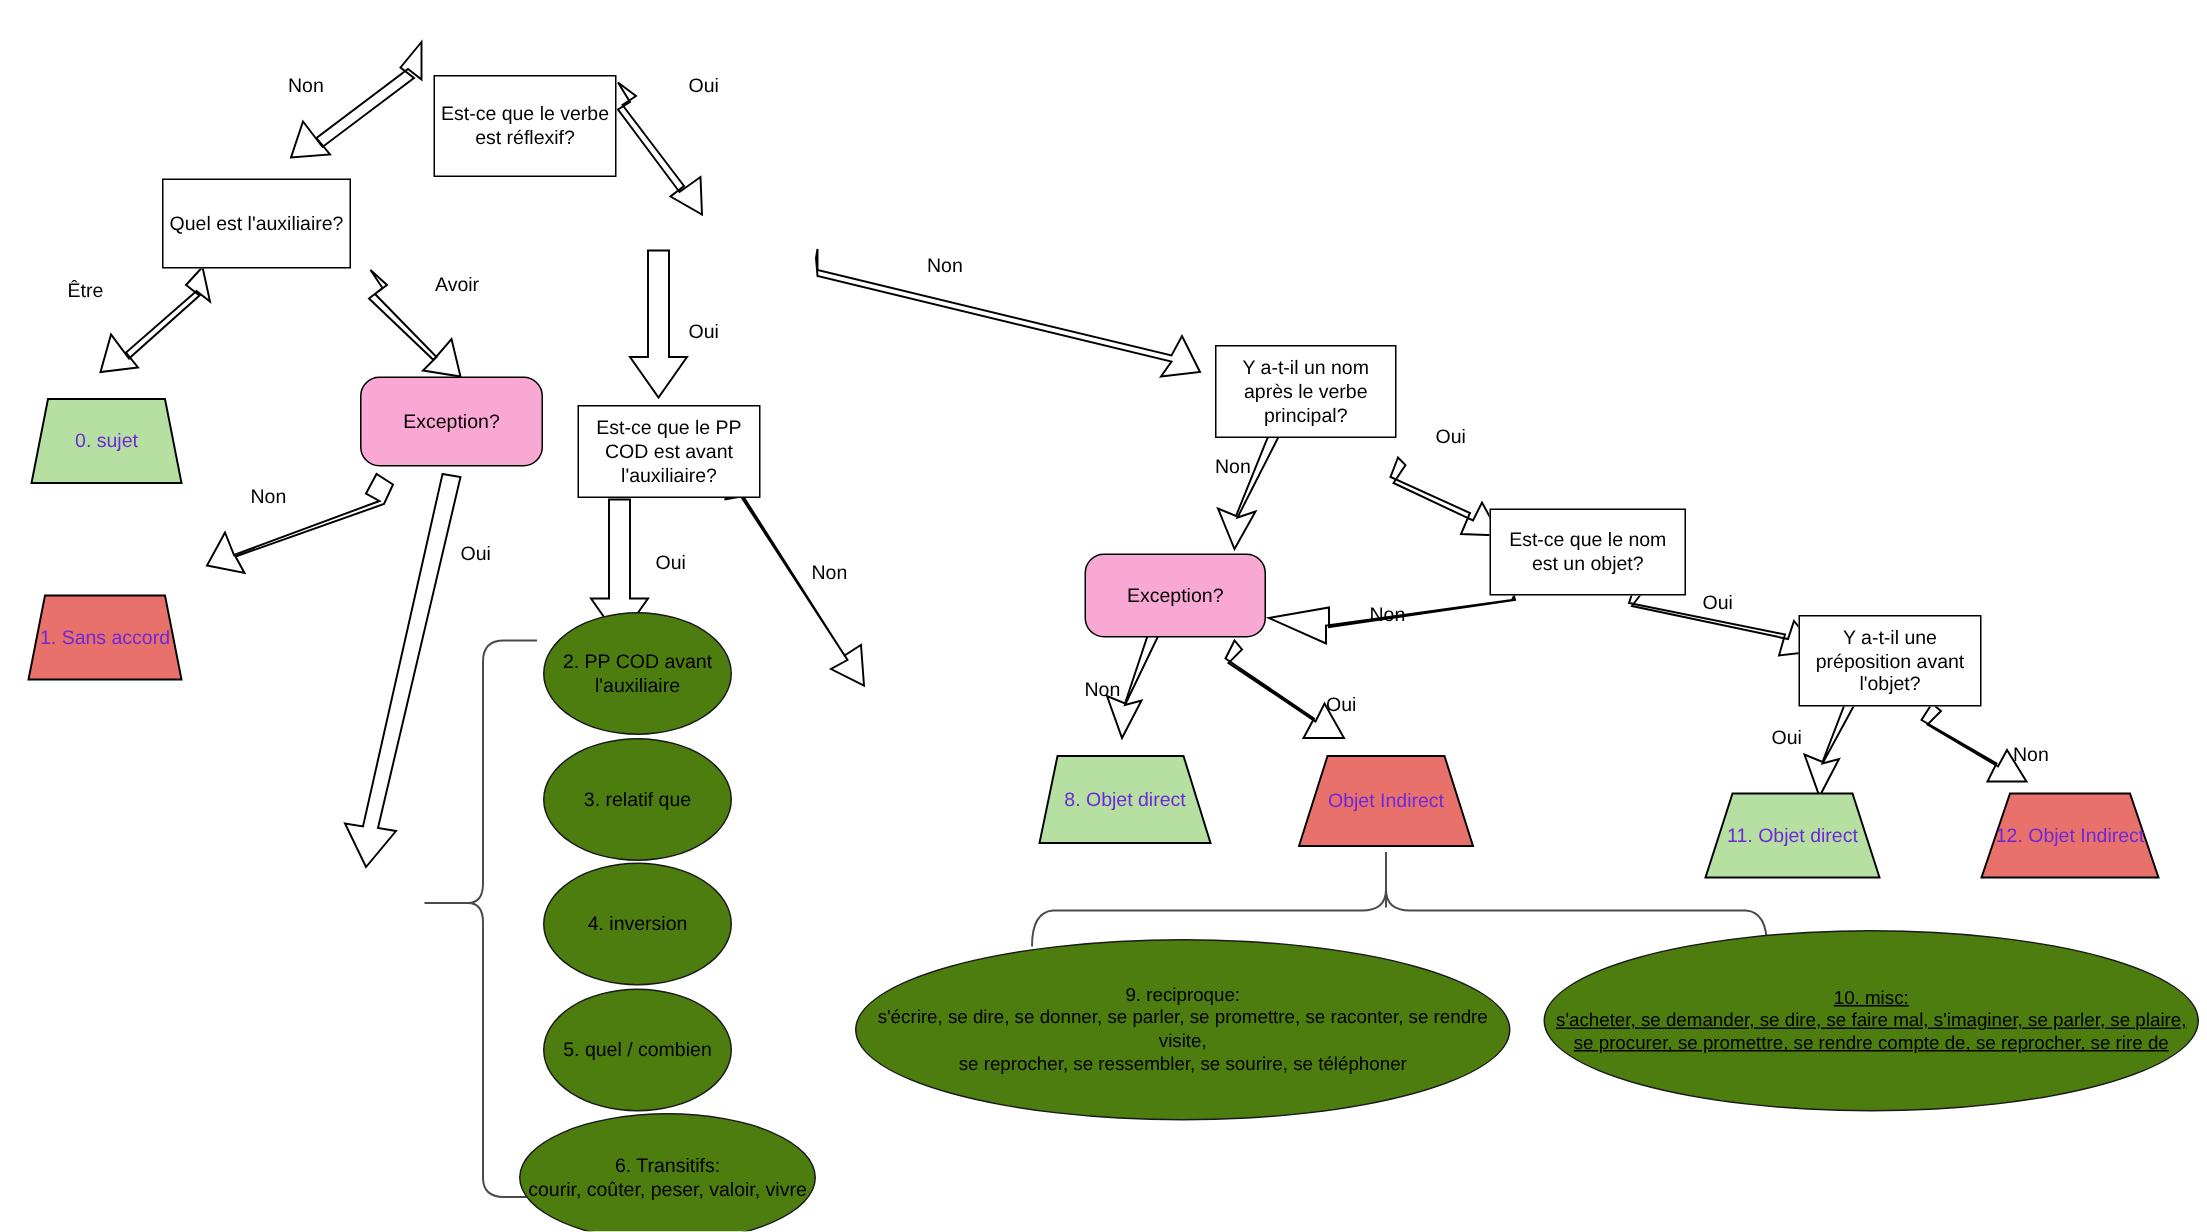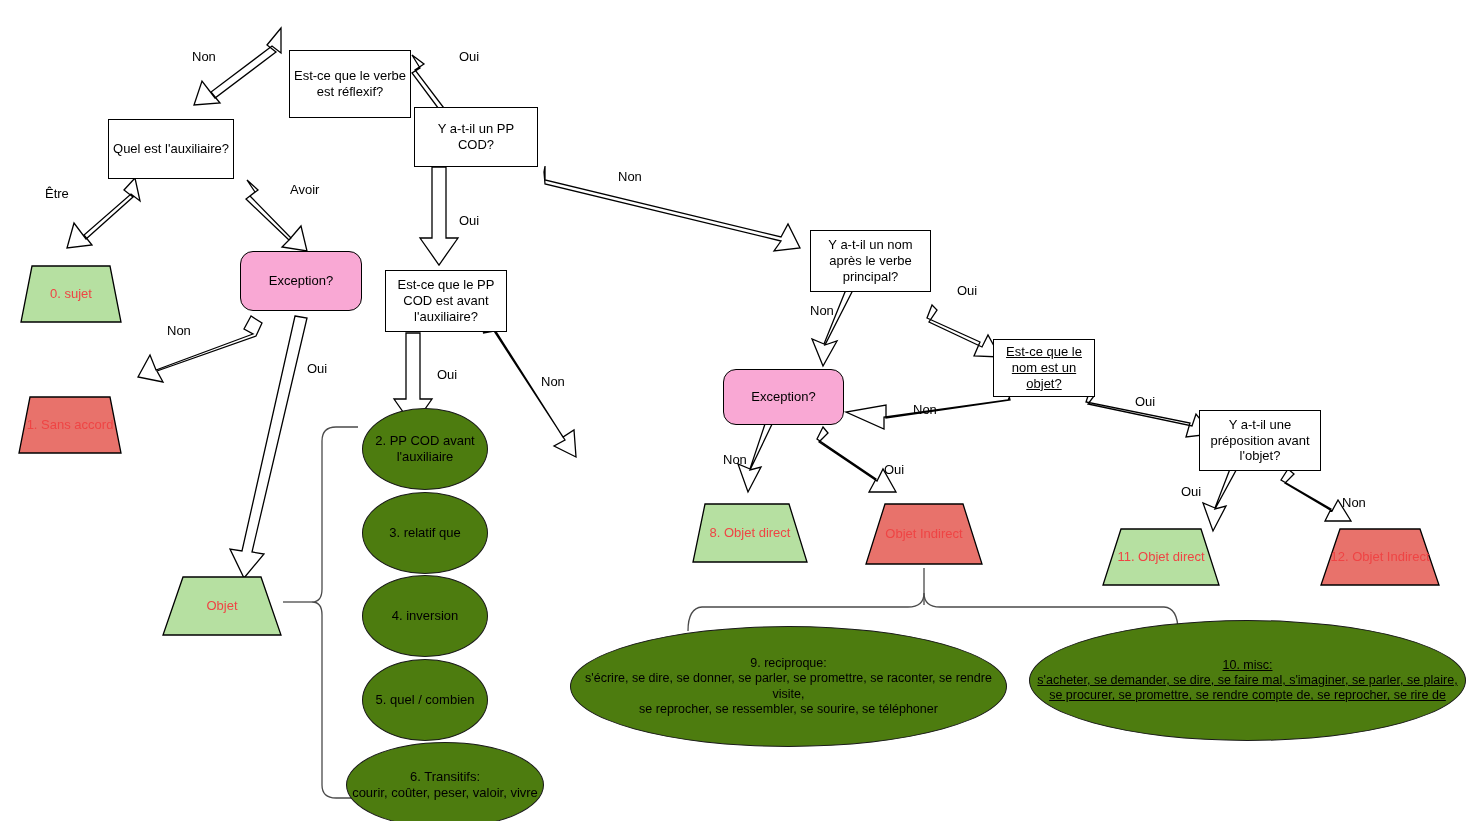--- a/index.html
+++ b/index.html
@@ -55,21 +55,21 @@
   .trap-wrap svg { position: absolute; left: 0; top: 0; }
   .trap-label {
     position: absolute;
     left: 0; top: 0;
     width: 100%; height: 100%;
     display: flex;
     align-items: center;
     justify-content: center;
     text-align: left;
     font-size: 13px;
-    color: #ef4444;
+    color: #6d28d9;
     line-height: 1.2;
   }
   .edge-label {
     position: absolute;
     font-size: 13px;
     color: #000000;
     white-space: nowrap;
     z-index: 4;
   }
   .big-ell { font-size: 12.5px; }
@@ -131,37 +131,34 @@
   </svg>
 
   <div class="node rect" style="left:289px; top:2px; width:122px; height:68px;margin-top:48px;">
     <span class="lbl">Est-ce que le verbe est réflexif?</span>
   </div>
 
   <div class="node rect" style="left:108px; top:119px; width:126px; height:60px;">
     <span class="lbl">Quel est l'auxiliaire?</span>
   </div>
 
-  <div class="node rect" style="left:414px; top:107px; width:124px; height:60px;">
-    <span class="lbl">Y a-t-il un PP COD?</span>
-  </div>
 
   <div class="node round" style="left:240px; top:251px; width:122px; height:60px;">
     <span class="lbl">Exception?</span>
   </div>
 
   <div class="node rect" style="left:385px; top:270px; width:122px; height:62px;">
     <span class="lbl">Est-ce que le PP COD est avant l'auxiliaire?</span>
   </div>
 
   <div class="node rect" style="left:810px; top:230px; width:121px; height:62px;">
     <span class="lbl">Y a-t-il un nom après le verbe principal?</span>
   </div>
 
-  <div class="node rect" style="left:993px; top:339px; width:102px; height:58px;text-decoration:underline;">
+  <div class="node rect" style="left:993px; top:339px; width:131px; height:58px;">
     <span class="lbl">Est-ce que le nom est un objet?</span>
   </div>
 
   <div class="node round" style="left:723px; top:369px; width:121px; height:56px;">
     <span class="lbl">Exception?</span>
   </div>
 
   <div class="node rect" style="left:1199px; top:410px; width:122px; height:61px;">
     <span class="lbl">Y a-t-il une préposition avant l'objet?</span>
   </div>
@@ -173,43 +170,37 @@
     <div class="trap-label">0. sujet</div>
   </div>
 
   <div class="trap-wrap" style="left:18px; top:396px; width:104px; height:58px;">
     <svg width="104" height="58" viewBox="0 0 104 58" xmlns="http://www.w3.org/2000/svg">
       <polygon points="12,1 92,1 103,57 1,57" fill="#e8726b" stroke="#000000" stroke-width="1.3"></polygon>
     </svg>
     <div class="trap-label">1. Sans accord</div>
   </div>
 
-  <div class="trap-wrap" style="left:162px; top:576px; width:120px; height:60px;">
-    <svg width="120" height="60" viewBox="0 0 120 60" xmlns="http://www.w3.org/2000/svg">
-      <polygon points="21,1 99,1 119,59 1,59" fill="#b6e0a1" stroke="#000000" stroke-width="1.3"></polygon>
-    </svg>
-    <div class="trap-label">Objet</div>
-  </div>
 
 
   <div class="trap-wrap" style="left:692px; top:503px; width:116px; height:60px;">
     <svg width="116" height="60" viewBox="0 0 116 60" xmlns="http://www.w3.org/2000/svg">
       <polygon points="13,1 97,1 115,59 1,59" fill="#b6e0a1" stroke="#000000" stroke-width="1.3"></polygon>
     </svg>
     <div class="trap-label">8. Objet direct</div>
   </div>
 
   <div class="trap-wrap" style="left:865px; top:503px; width:118px; height:62px;">
     <svg width="118" height="62" viewBox="0 0 118 62" xmlns="http://www.w3.org/2000/svg">
       <polygon points="20,1 98,1 117,61 1,61" fill="#e8726b" stroke="#000000" stroke-width="1.3"></polygon>
     </svg>
     <div class="trap-label">Objet Indirect</div>
   </div>
 
-  <div class="trap-wrap" style="left:1102px; top:528px; width:118px; height:58px;">
+  <div class="trap-wrap" style="left:1136px; top:528px; width:118px; height:58px;">
     <svg width="118" height="58" viewBox="0 0 118 58" xmlns="http://www.w3.org/2000/svg">
       <polygon points="19,1 99,1 117,57 1,57" fill="#b6e0a1" stroke="#000000" stroke-width="1.3"></polygon>
     </svg>
     <div class="trap-label">11. Objet direct</div>
   </div>
 
   <div class="trap-wrap" style="left:1320px; top:528px; width:120px; height:58px;">
     <svg width="120" height="58" viewBox="0 0 120 58" xmlns="http://www.w3.org/2000/svg">
       <polygon points="20,1 100,1 119,57 1,57" fill="#e8726b" stroke="#000000" stroke-width="1.3"></polygon>
     </svg>

